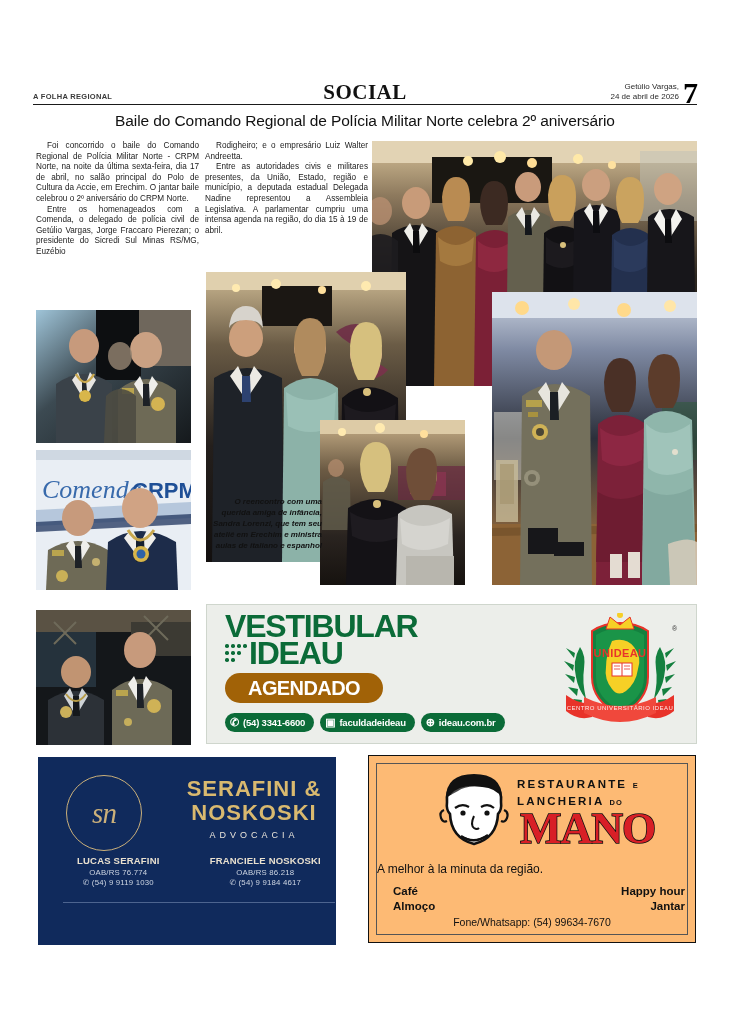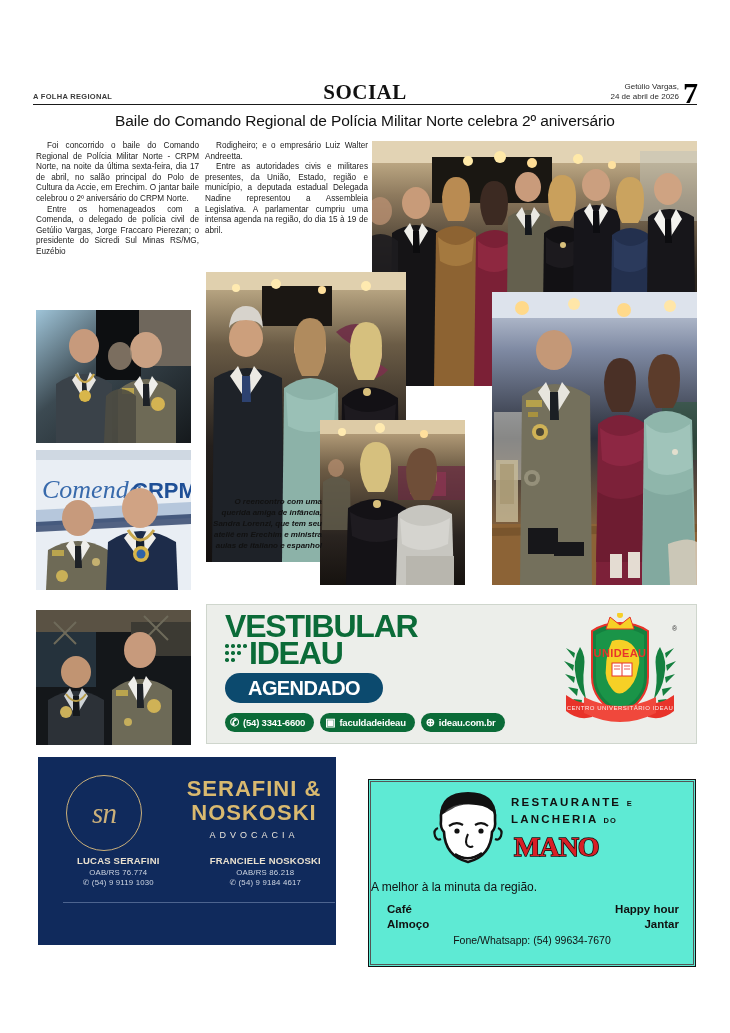--- a/index.html
+++ b/index.html
@@ -118,21 +118,21 @@
     width: 22px; height: 24px;
   }
   .ideau-dots i {
     position: absolute; width: 3.5px; height: 3.5px;
     border-radius: 50%; background: #0b6b38; display: block;
   }
   .ideau-sub { margin-left: 24px; display: inline-block; }
   .agendado {
     position: absolute; left: 18px; top: 68px;
     width: 158px; height: 30px; border-radius: 15px;
-    background: #0c4a6e; color: #fff;
+    background: #a16207; color: #fff;
     font-size: 20px; font-weight: bold; letter-spacing: -0.6px;
     display: flex; align-items: center; justify-content: center;
   }
   .pillrow { position: absolute; left: 18px; top: 108px; display: flex; gap: 6px; }
   .pill {
     height: 19px; border-radius: 10px; background: #0b6b38; color: #fff;
     display: flex; align-items: center; gap: 4px;
     padding: 0 9px 0 5px; font-size: 9.5px; font-weight: bold;
     letter-spacing: -0.2px;
   }
@@ -179,39 +179,39 @@
     position: absolute; left: 25px; top: 145px; width: 272px;
     border-top: 1px solid #4d648f;
   }
   .sn-addr {
     position: absolute; left: 14px; top: 152px; width: 294px;
     text-align: center; font-size: 10px; line-height: 14px; color: #e6e1d6;
   }
 
   
   .ad-mano {
-    position: absolute; left: 368px; top: 779px; width: 328px; height: 188px;
-    background: #5eead4; border: 1.4px solid #111; padding: 1px;
+    position: absolute; left: 368px; top: 755px; width: 328px; height: 188px;
+    background: #fdba74; border: 1.4px solid #111; padding: 7px;
   }
   .mano-inner { width: 100%; height: 100%; border: 1px solid #555; position: relative; }
   .mano-face { position: absolute; left: 58px; top: 8px; width: 78px; height: 84px; }
   .mano-rest {
     position: absolute; left: 140px; top: 14px;
     font-size: 11.5px; font-weight: bold; letter-spacing: 2.2px; color: #111;
   }
   .mano-rest .sm { font-size: 7.5px; letter-spacing: 1px; }
   .mano-lanch {
     position: absolute; left: 140px; top: 31px;
     font-size: 11.5px; font-weight: bold; letter-spacing: 2.2px; color: #111;
   }
   .mano-lanch .sm { font-size: 7.5px; letter-spacing: 1px; }
   .mano-word {
     position: absolute; left: 143px; top: 43px;
     font-family: "Liberation Serif", serif;
-    font-size: 28px; font-weight: bold; color: #d81f26;
+    font-size: 44px; font-weight: bold; color: #d81f26;
     letter-spacing: -1px; line-height: 44px;
     -webkit-text-stroke: 1.5px #111;
     paint-order: stroke fill;
   }
   .mano-slogan {
     position: absolute; left: 0; top: 98px; width: 100%;
     font-size: 12px; color: #111;
   }
   .mano-cols {
     position: absolute; left: 16px; top: 120px; width: 292px;

